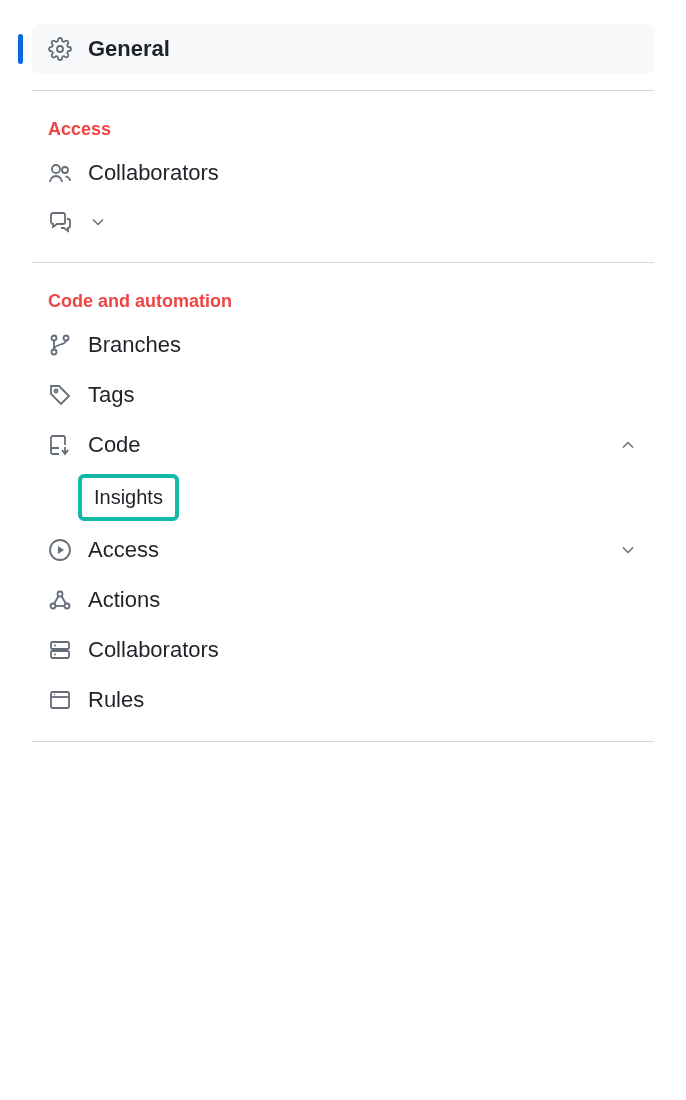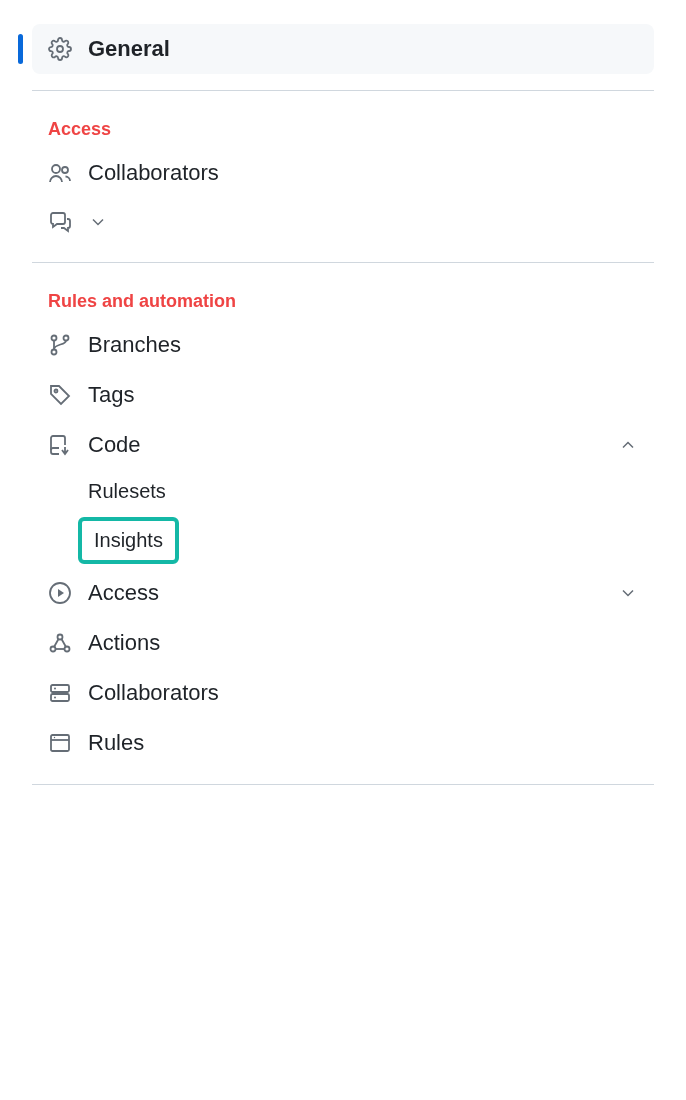--- a/index.html
+++ b/index.html
@@ -134,21 +134,21 @@
     </span>
     <span class="chevron">
       <svg width="20" height="20" viewBox="0 0 24 24">
           <path d="M6 9l6 6 6-6"></path>
         </svg>
     </span>
   </div>
 
   <hr class="divider">
 
-  <div class="section-header">Rules and automation</div>
+  <div class="section-header">Code and automation</div>
 
   <div class="nav-item">
     <span class="icon">
       <svg width="24" height="24" viewBox="0 0 24 24">
         <circle cx="6" cy="5" r="2.5"></circle>
         <circle cx="6" cy="19" r="2.5"></circle>
         <circle cx="18" cy="5" r="2.5"></circle>
         <path d="M6 7.5 V16.5"></path>
         <path d="M18 7.5 c0 5-12 3-12 9"></path>
       </svg>
@@ -176,21 +176,20 @@
       </svg>
     </span>
     <span class="label">Code</span>
     <span class="chevron">
       <svg width="20" height="20" viewBox="0 0 24 24">
           <path d="M6 15l6-6 6 6"></path>
         </svg>
     </span>
   </div>
 
-  <div class="sub-item">Rulesets</div>
 
   <div>
     <div class="sub-item highlighted">Insights</div>
   </div>
 
   <div class="nav-item">
     <span class="icon">
       <svg width="24" height="24" viewBox="0 0 24 24">
         <circle cx="12" cy="12" r="10"></circle>
         <path d="M10 8 l6 4 -6 4 z" fill="currentColor" stroke="none"></path>

